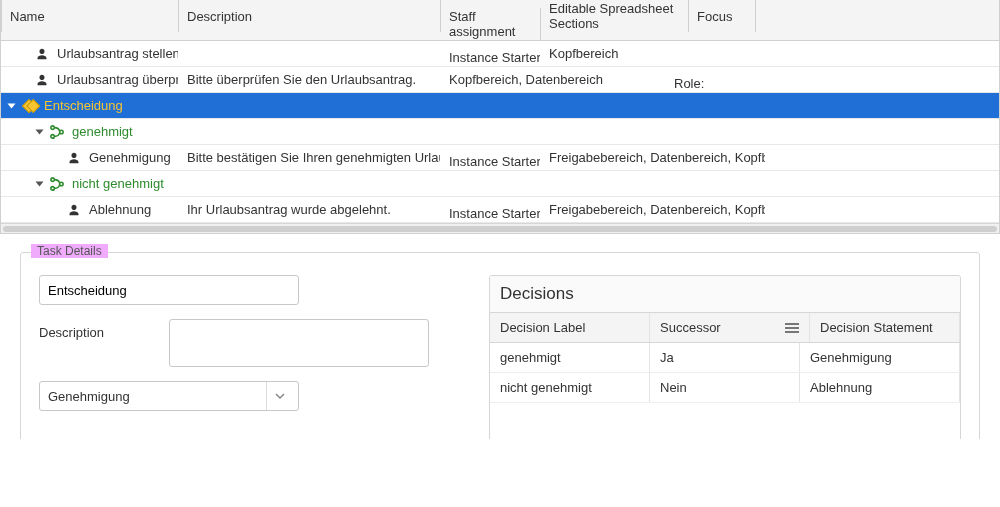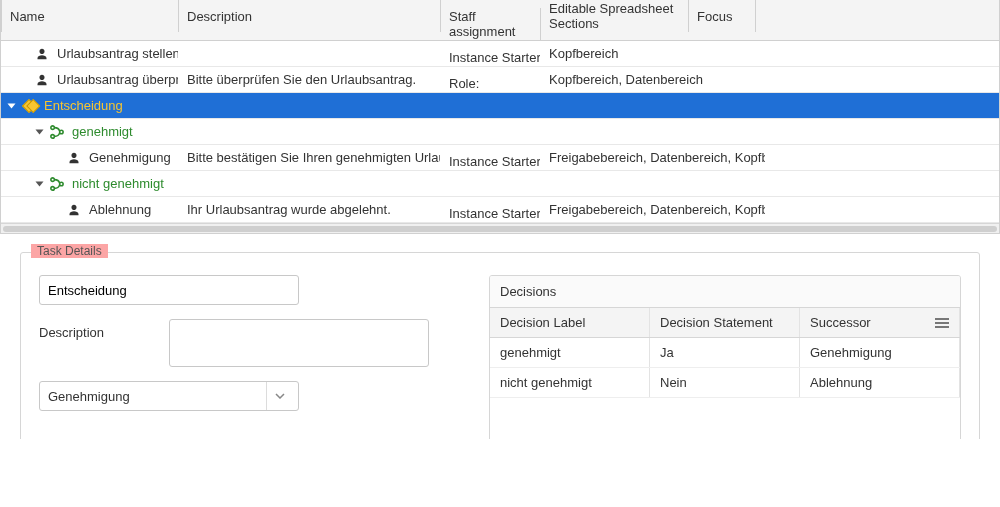--- a/index.html
+++ b/index.html
@@ -38,33 +38,33 @@
   .ico-decision { position: relative; width:14px; height:14px; }
   .ico-branch svg { stroke:#2e8b2e; fill:none; stroke-width:1.8; }
   .green-text { color: #2e8b2e; }
   .yellow-text { color: #f7c531; }
 
   .scroll-track { height: 10px; background:#f0f0f0; border-top:1px solid #d6d6d6; display:flex; align-items:center; padding:0 2px; }
   .scroll-thumb { height:6px; background:#cfcfcf; border-radius:3px; flex:1; }
 
   
   .panel { margin: 18px 20px 0 20px; border:1px solid #d6d6d6; border-radius:3px; position: relative; }
-  .panel-title { position:absolute; top:-9px; left:10px; background:#fca5a5; padding:0 6px; font-size:12px; color:#555; }
+  .panel-title { position:absolute; top:-9px; left:10px; background:#f0abfc; padding:0 6px; font-size:12px; color:#555; }
   .panel-body { display:flex; gap:30px; padding:22px 18px 16px 18px; }
   .form-col { width: 420px; }
   .form-row { display:flex; align-items:flex-start; margin-bottom: 14px; }
   .form-row label { width: 130px; padding-top:6px; color:#333; }
   .req { color:#c00; margin-left:2px; }
   .text-input { width: 260px; height:30px; border:1px solid #c8c8c8; border-radius:3px; padding:4px 8px; font-size:13px; }
   .textarea { width:260px; height:48px; border:1px solid #c8c8c8; border-radius:3px; padding:4px 8px; font-size:13px; resize:none; }
   .combo { width:260px; height:30px; border:1px solid #c8c8c8; border-radius:3px; display:flex; align-items:center; padding:0 6px 0 8px; justify-content:space-between; }
   .combo-arrow { width:26px; display:flex; align-items:center; justify-content:center; border-left:1px solid #dcdcdc; height:100%; color:#888; cursor:pointer; }
 
   .decisions { flex:1; border:1px solid #d6d6d6; border-radius:3px; overflow:hidden; }
-  .dec-title { padding:8px 10px; background:#fafafa; border-bottom:1px solid #d6d6d6; font-size:13px; }
+  .dec-title { padding:8px 10px; background:#fafafa; border-bottom:1px solid #d6d6d6; font-size:17px; }
   .dec-head, .dec-row { display:flex; }
   .dec-head { background:#f4f4f4; border-bottom:1px solid #d6d6d6; }
   .dec-head .dc, .dec-row .dc { padding:7px 10px; border-right:1px solid #e3e3e3; }
   .dc-label { width: 160px; }
   .dc-stmt  { width: 150px; }
   .dc-succ  { flex:1; display:flex; align-items:center; justify-content:space-between; }
   .dec-row { border-bottom:1px solid #eee; }
   .burger { width:14px; display:flex; flex-direction:column; gap:2px; cursor:pointer; }
   .burger span { display:block; height:2px; background:#777; }
 
@@ -107,22 +107,22 @@
             <div class="tree-cell ind1">
               <span class="ico ico-person">
                 <svg width="12" height="12" viewBox="0 0 16 16">
                   <path d="M8 8c1.9 0 3.4-1.6 3.4-3.5S9.9 1 8 1 4.6 2.6 4.6 4.5 6.1 8 8 8zm0 1.5c-2.7 0-6 1.4-6 3.7V15h12v-1.8c0-2.3-3.3-3.7-6-3.7z"></path>
                 </svg>
               </span>
               <span class="">Urlaubsantrag überprüf</span>
             </div>
           </div>
           <div class="col col-desc">Bitte überprüfen Sie den Urlaubsantrag.</div>
+          <div class="col col-sect">Kopfbereich, Datenbereich</div>
           <div class="col col-staff">Role:</div>
-          <div class="col col-sect">Kopfbereich, Datenbereich</div>
           <div class="col col-focus"></div>
           <div class="col col-espread"></div>
         </div>
         <div class="grid-row selected">
           <div class="col col-name">
             <div class="tree-cell ind0">
               <span class="twisty"></span>
               <span class="ico ico-decision">
                 <span class="d1"></span>
                 <span class="d2"></span>
@@ -239,29 +239,29 @@
                 </svg>
             </span>
           </div>
         </div>
       </div>
 
       <div class="decisions">
         <div class="dec-title">Decisions</div>
         <div class="dec-head">
           <div class="dc dc-label">Decision Label</div>
-          <div class="dc dc-stmt">Decision Statement</div>
           <div class="dc dc-succ">
             <span>Successor</span>
             <span class="burger">
                 <span></span>
                 <span></span>
                 <span></span>
               </span>
           </div>
+          <div class="dc dc-stmt">Decision Statement</div>
         </div>
         <div id="dec-rows">
             <div class="dec-row">
               <div class="dc dc-label">genehmigt</div>
               <div class="dc dc-stmt">Ja</div>
               <div class="dc dc-succ">Genehmigung</div>
             </div>
             <div class="dec-row">
               <div class="dc dc-label">nicht genehmigt</div>
               <div class="dc dc-stmt">Nein</div>

